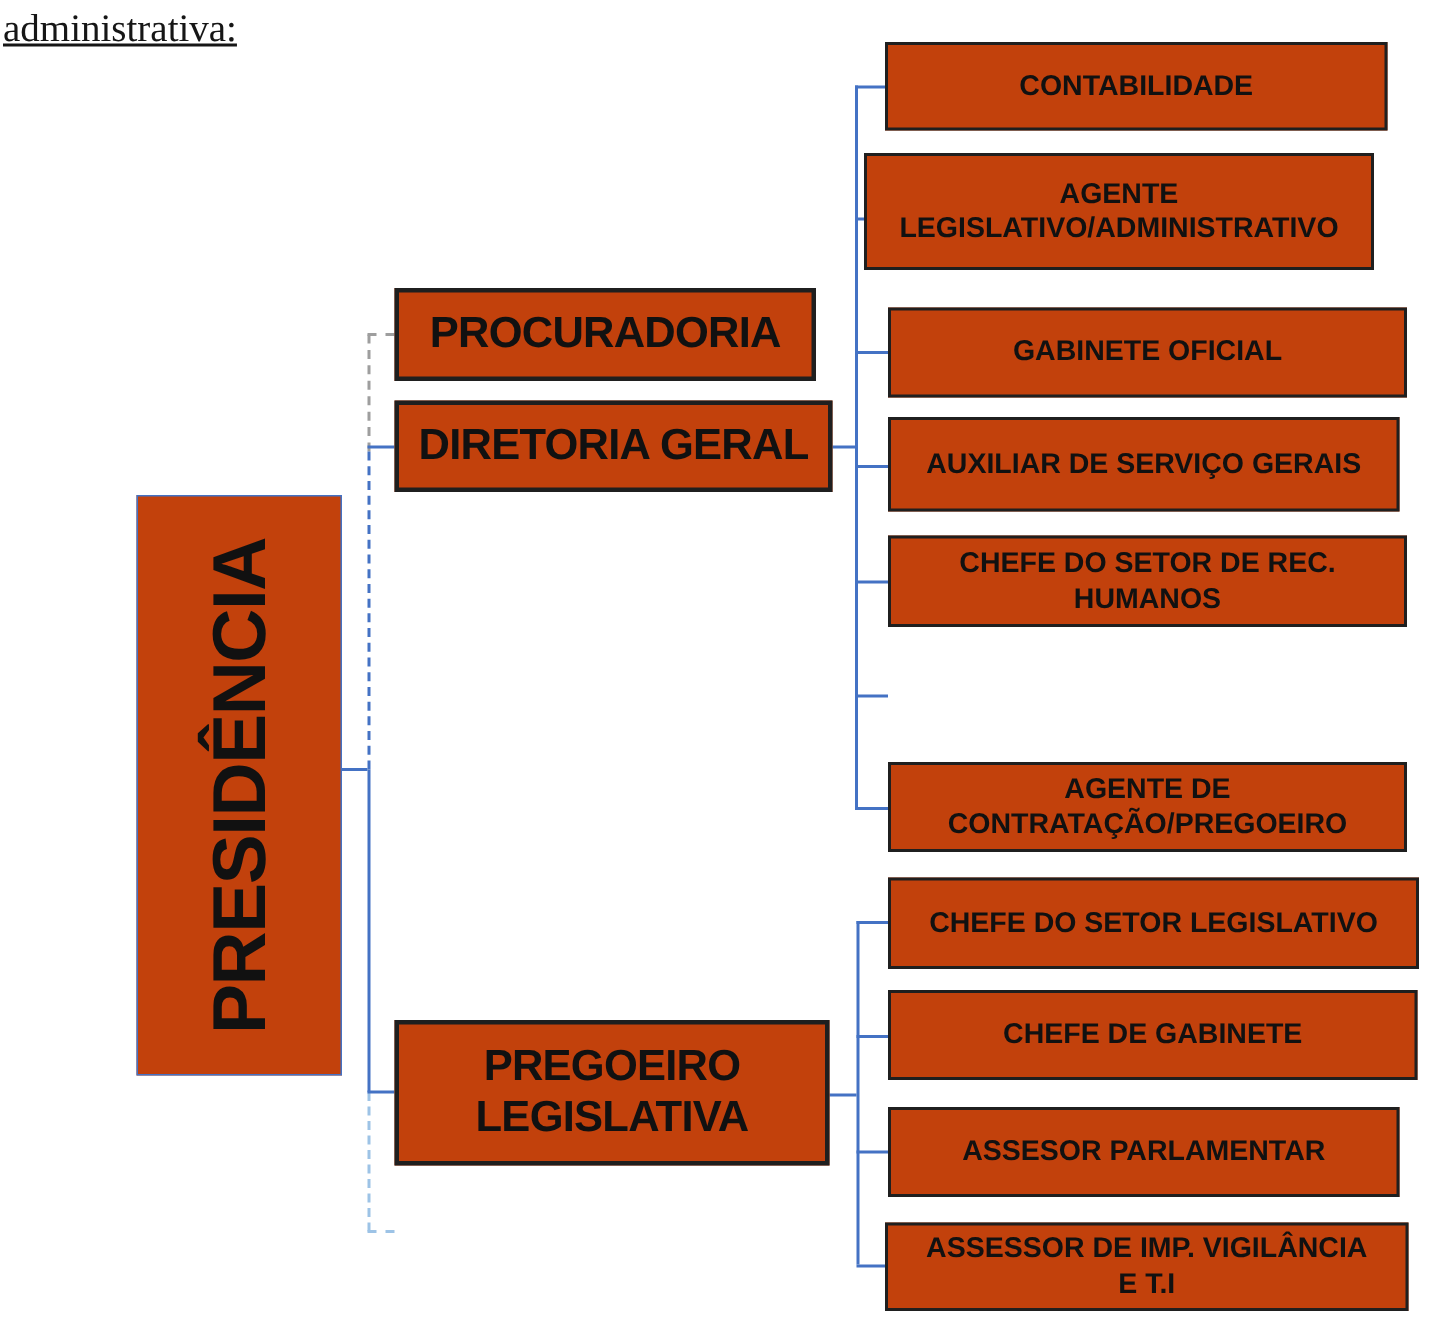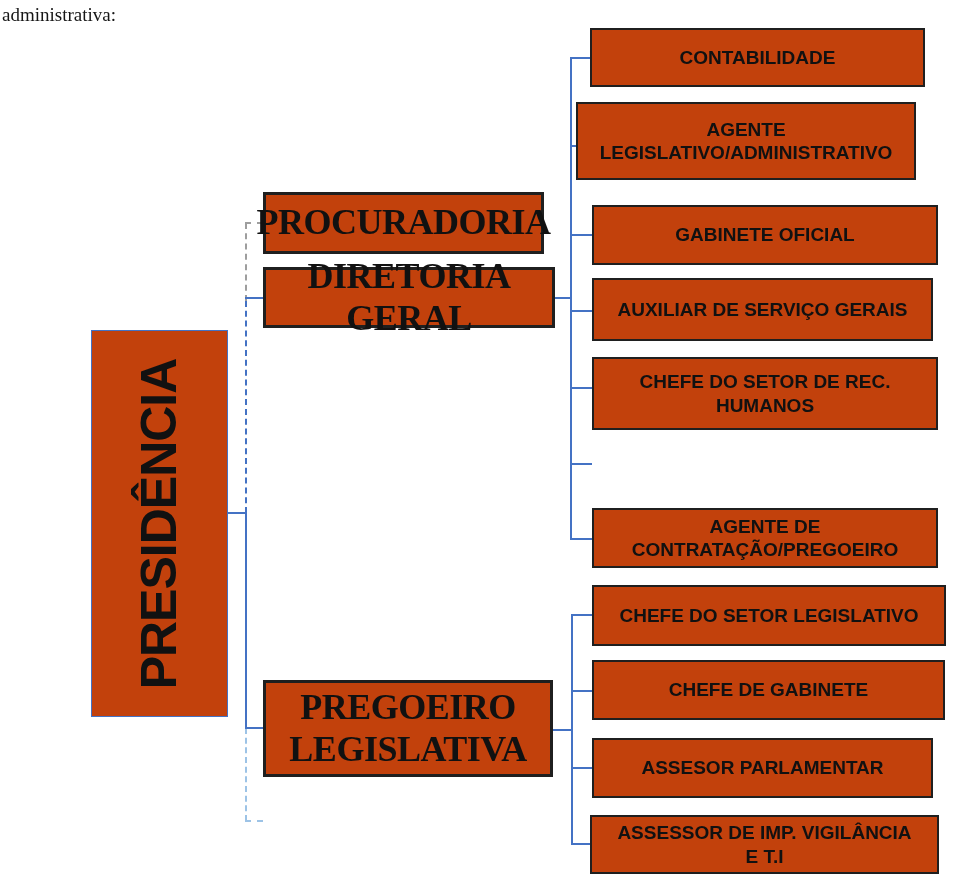--- a/index.html
+++ b/index.html
@@ -11,28 +11,28 @@
     --text-color:#111111;
   }
   html,body{margin:0;padding:0;background:#ffffff;}
   #canvas{
     position:relative;width:964px;height:885px;background:#ffffff;overflow:hidden;
     font-family:"Liberation Sans","DejaVu Sans",sans-serif;color:var(--text-color);
   }
   .intro{
     position:absolute;left:2px;top:4px;
     font-family:"Liberation Serif","DejaVu Serif",serif;
-    font-size:19px;color:#161616;
+    font-size:26px;color:#161616;text-decoration:underline;
   }
   .box{
     position:absolute;box-sizing:border-box;background:#c2410c;
     display:flex;align-items:center;justify-content:center;text-align:center;
     font-weight:bold;white-space:pre-line;z-index:2;
   }
-  .lbox{border:3px solid var(--box-border);font-size:36px;letter-spacing:-0.5px;line-height:1.15;font-family:Liberation Serif, serif;}
+  .lbox{border:3px solid var(--box-border);font-size:29px;letter-spacing:-0.5px;line-height:1.15;}
   .rbox{border:2.5px solid var(--box-border);font-size:19px;line-height:1.22;padding:2px 4px;}
   .rootbox{
     border:1.5px solid var(--presidencia-border);
   }
   .rootbox .vtext{
     transform:rotate(-90deg);white-space:nowrap;
     font-size:50px;font-weight:bold;letter-spacing:-1px;
   }
   .line{position:absolute;z-index:1;}
   .h{height:0;border-top-style:solid;border-top-width:2px;}
@@ -85,21 +85,21 @@
   <div class="box lbox" style="left:263px;top:192px;width:281px;height:62px">PROCURADORIA</div>
   <div class="box lbox" style="left:263px;top:267px;width:292px;height:61px">DIRETORIA GERAL</div>
   <div class="box lbox" style="left:263px;top:680px;width:290px;height:97px">PREGOEIRO
 LEGISLATIVA</div>
 
   <div class="box rbox" style="left:590px;top:28px;width:335px;height:59px">CONTABILIDADE</div>
   <div class="box rbox" style="left:576px;top:102px;width:340px;height:78px">AGENTE
 LEGISLATIVO/ADMINISTRATIVO</div>
   <div class="box rbox" style="left:592px;top:205px;width:346px;height:60px">GABINETE OFICIAL</div>
   <div class="box rbox" style="left:592px;top:278px;width:341px;height:63px">AUXILIAR DE SERVIÇO GERAIS</div>
-  <div class="box rbox" style="left:592px;top:357px;width:346px;height:73px">CHEFE DO SETOR DE REC.
+  <div class="box rbox" style="left:592px;top:357px;width:346px;height:61px">CHEFE DO SETOR DE REC.
 HUMANOS</div>
   <div class="box rbox" style="left:592px;top:508px;width:346px;height:60px">AGENTE DE
 CONTRATAÇÃO/PREGOEIRO</div>
 
   <div class="box rbox" style="left:592px;top:585px;width:354px;height:61px">CHEFE DO SETOR LEGISLATIVO</div>
   <div class="box rbox" style="left:592px;top:660px;width:353px;height:60px">CHEFE DE GABINETE</div>
   <div class="box rbox" style="left:592px;top:738px;width:341px;height:60px">ASSESOR PARLAMENTAR</div>
   <div class="box rbox" style="left:590px;top:815px;width:349px;height:59px">ASSESSOR DE IMP. VIGILÂNCIA
 E T.I</div>
 

